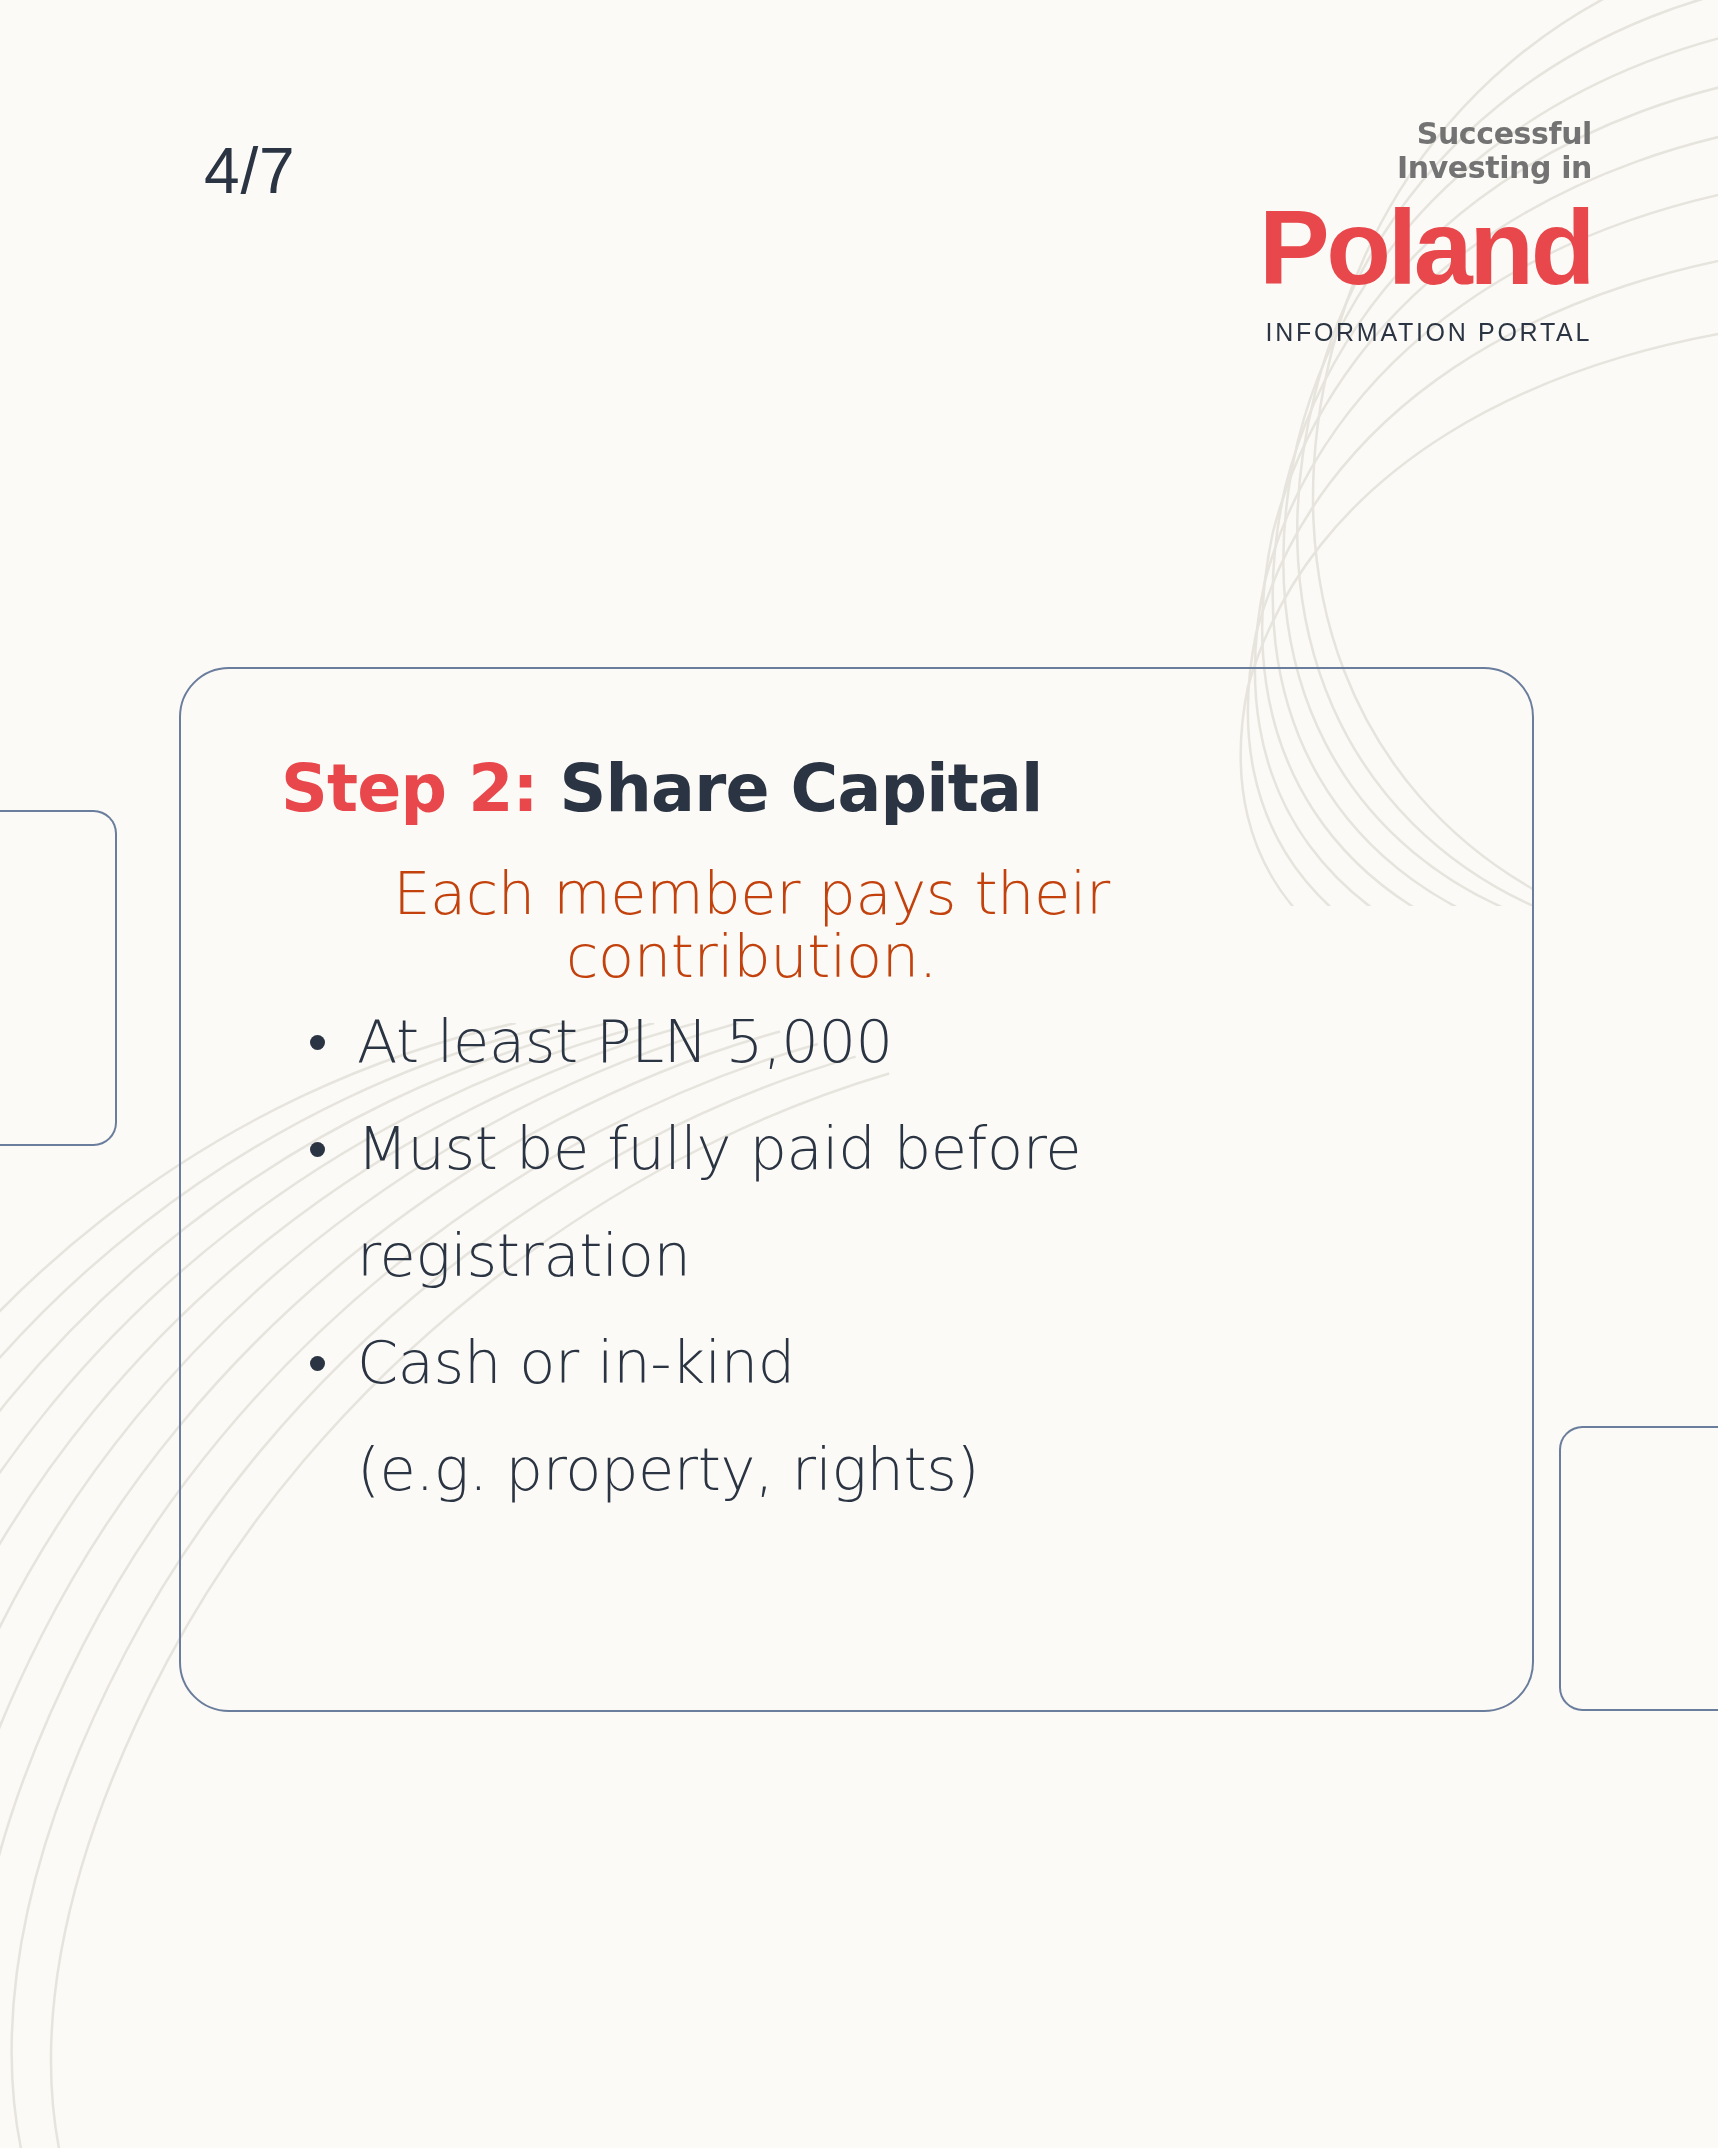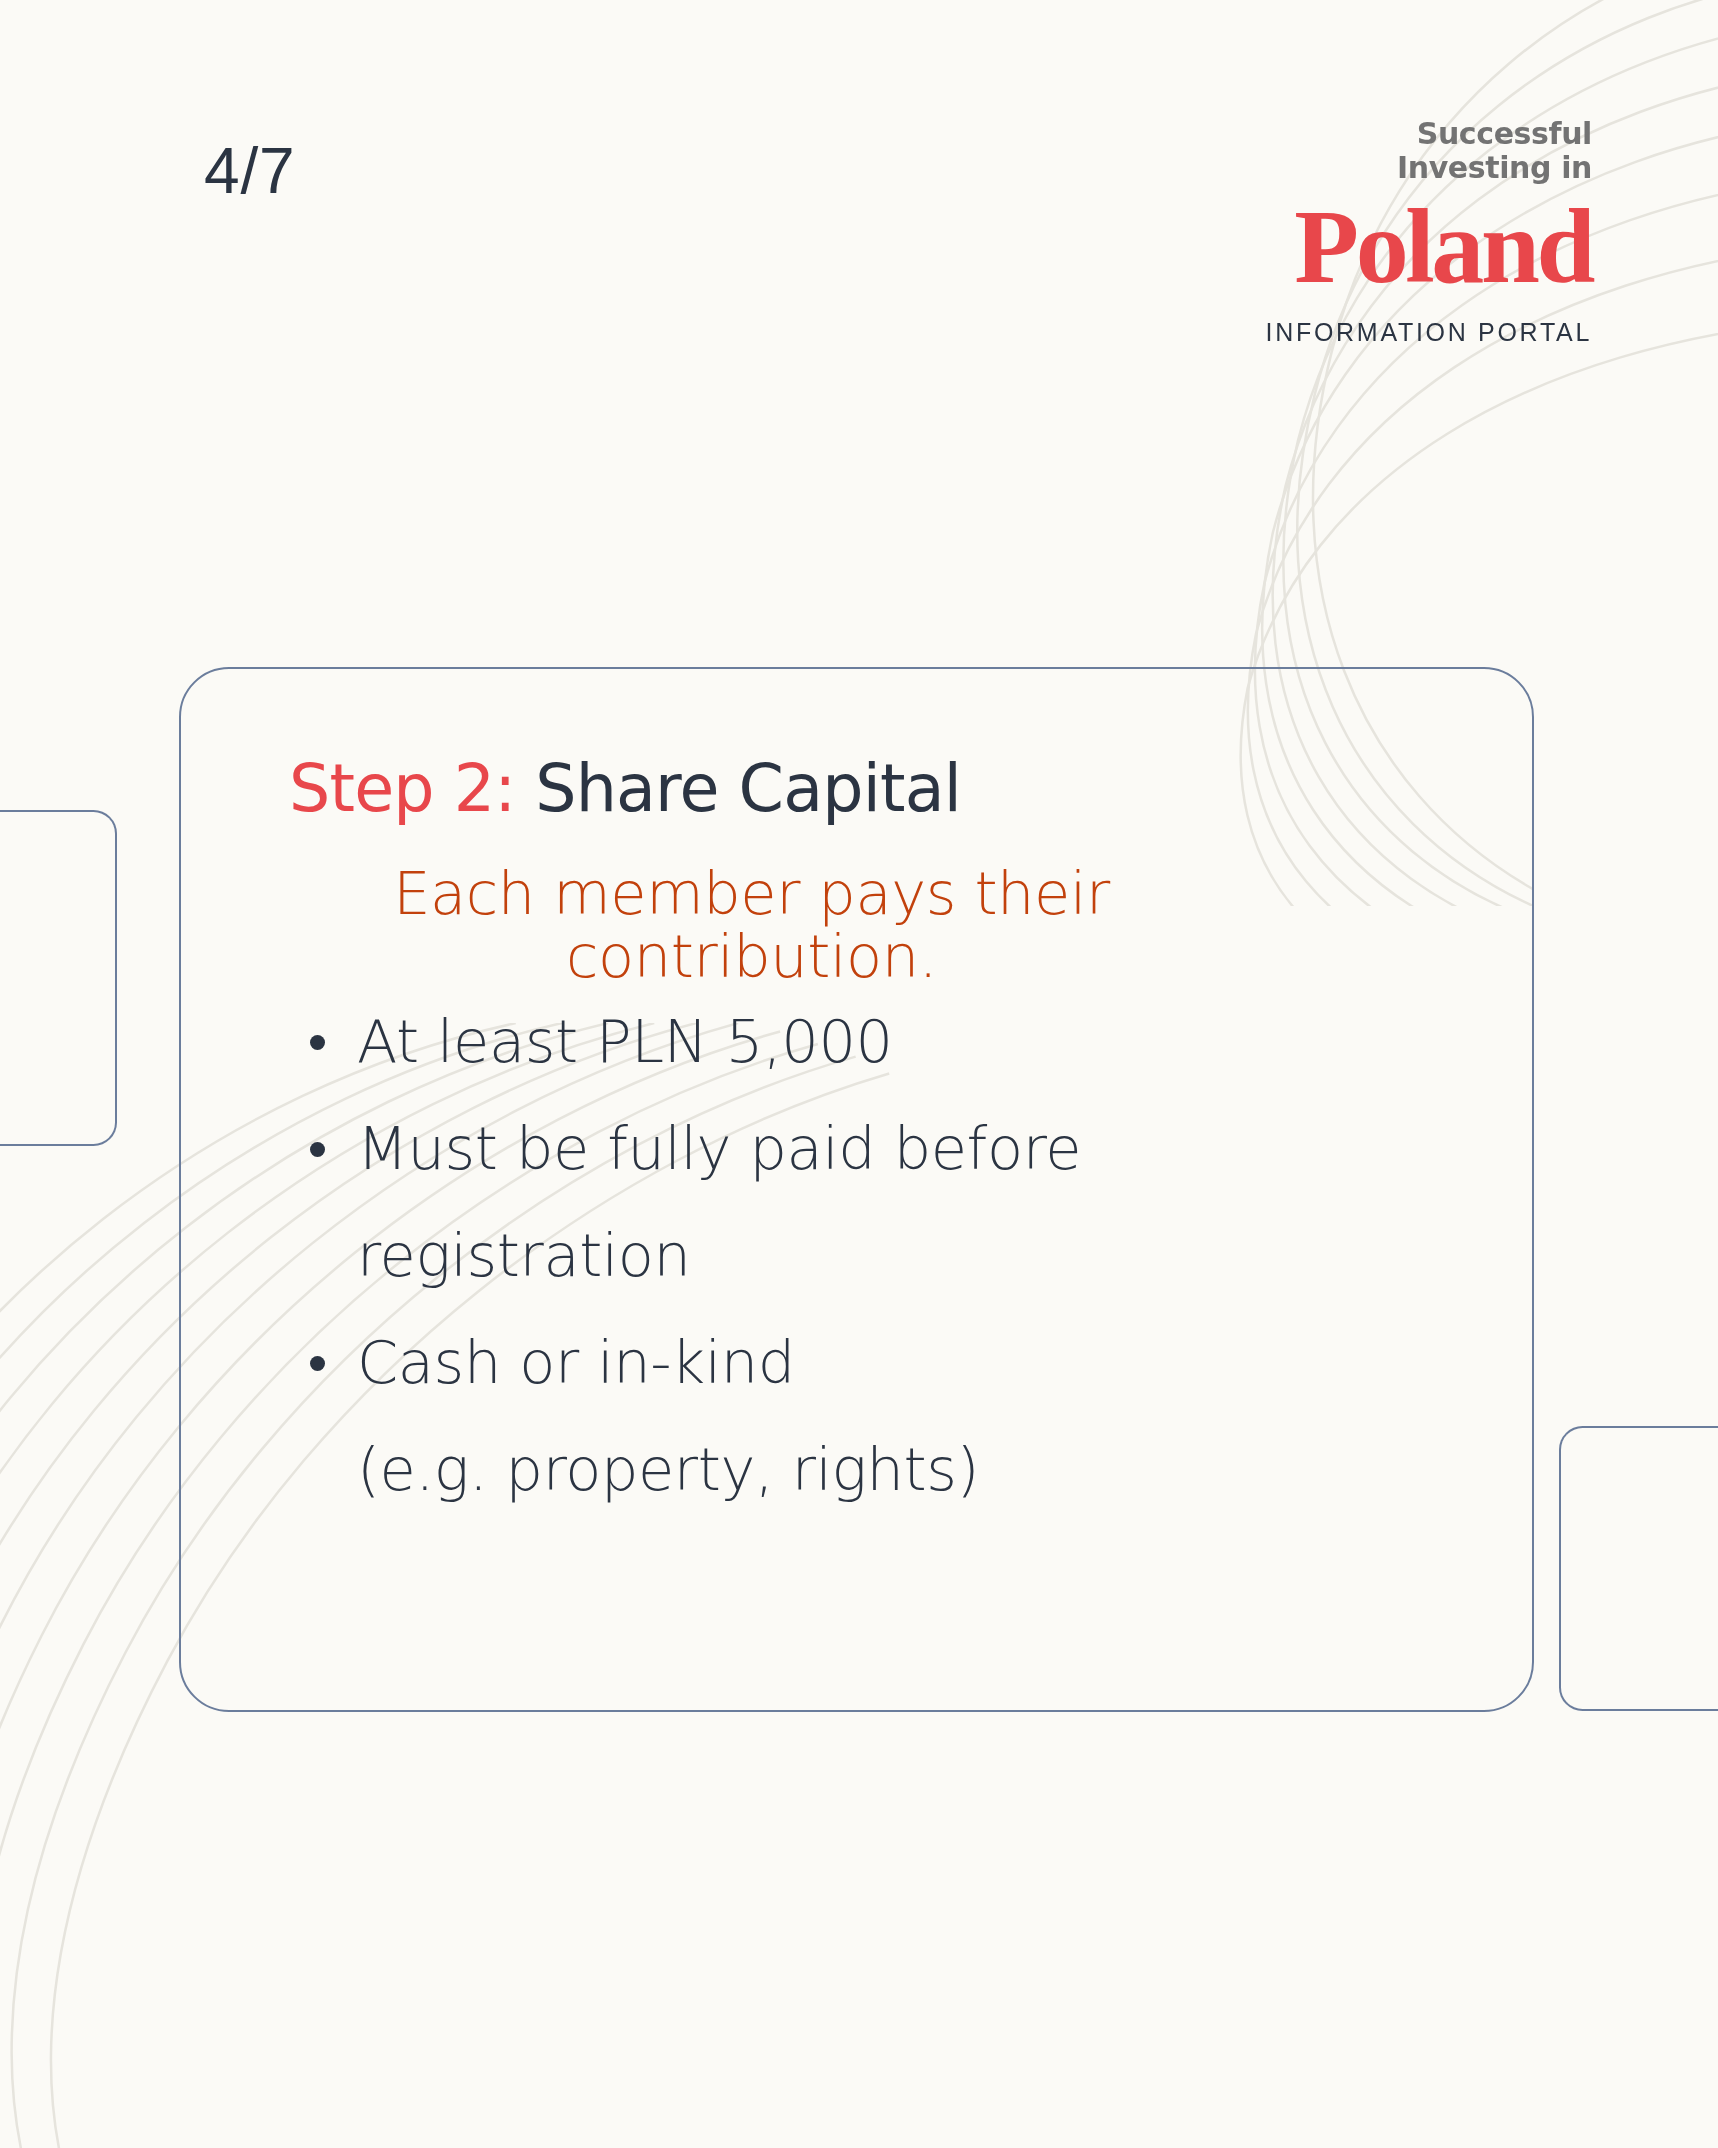--- a/index.html
+++ b/index.html
@@ -62,21 +62,21 @@
   .brand-line2 {
     font-family: "DejaVu Sans", sans-serif;
     font-weight: bold;
     font-size: 30px;
     line-height: 34px;
     color: #737373;
     letter-spacing: -0.4px;
     text-align: right;
   }
   .brand-main {
-    font-family: Liberation Serif, serif;
+    font-family: Liberation Sans, sans-serif;
     font-weight: bold;
     font-size: 106px;
     line-height: 104px;
     color: #e8474b;
     letter-spacing: -3.4px;
     text-align: right;
     margin-top: 10px;
   }
   .brand-sub {
     font-family: "Liberation Sans", sans-serif;
@@ -125,26 +125,26 @@
     height: 1045px;
     border: 2.5px solid #6b7d9c;
     border-radius: 50px;
     background: transparent;
     box-sizing: border-box;
     z-index: 3;
     padding: 84px 101px 0 92px;
   }
   .card-heading {
     font-family: "DejaVu Sans", sans-serif;
-    font-weight: normal;
+    font-weight: bold;
     font-size: 65px;
     line-height: 72px;
     letter-spacing: -0.8px;
     color: #2b3442;
-    margin: 0 0 37px 16px;
+    margin: 0 0 37px 8px;
   }
   .card-heading .step-label {
     color: #e8474b;
   }
   .card-body {
     font-family: "DejaVu Sans", sans-serif;
     font-weight: 300;
     font-size: 59px;
     line-height: 63px;
     color: #c2410c;

